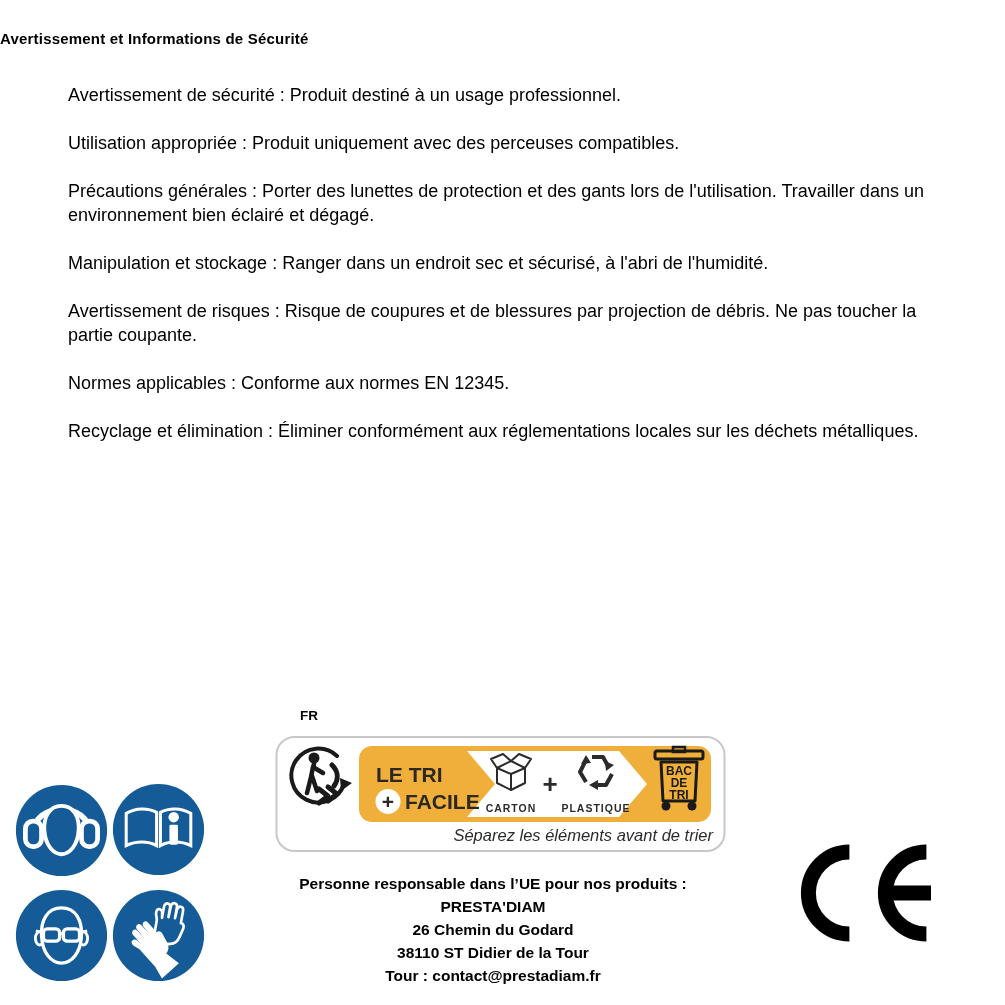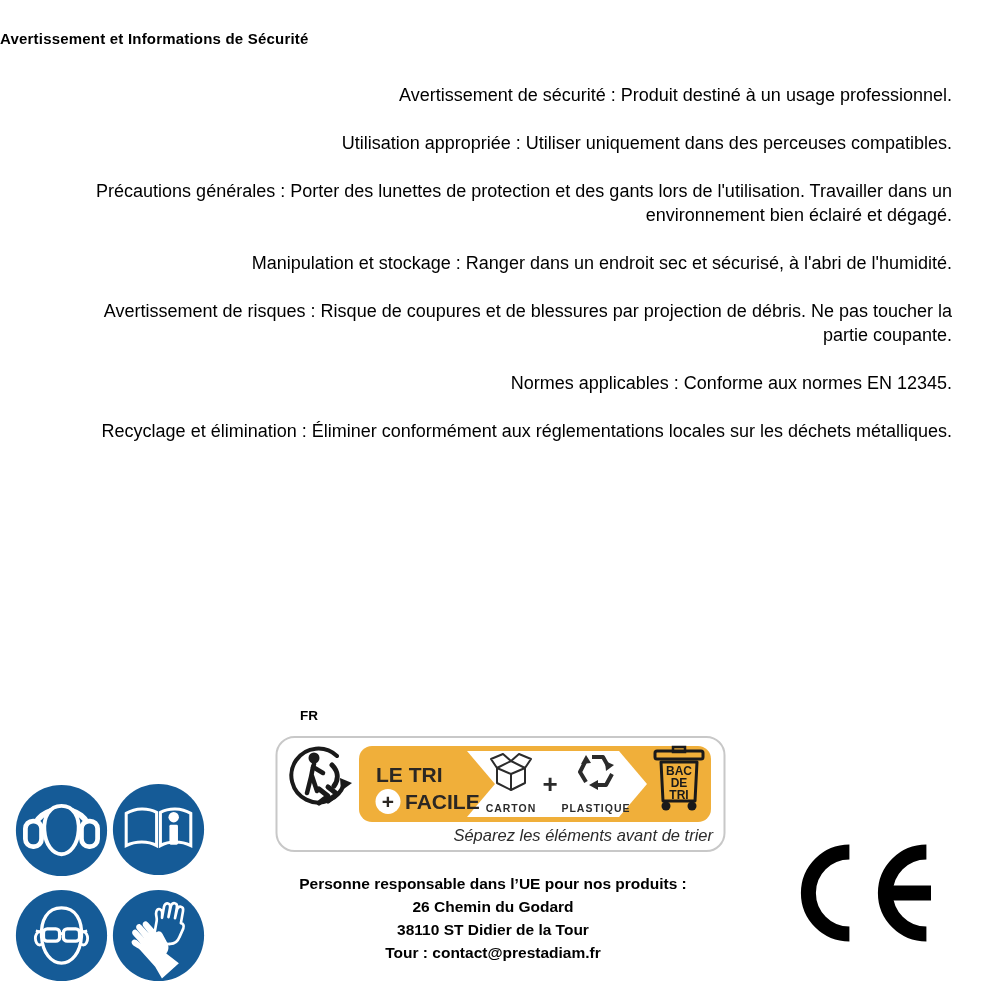--- a/index.html
+++ b/index.html
@@ -5,22 +5,22 @@
   html,body{margin:0;padding:0;}
   body{
     width:1005px;height:1005px;position:relative;background:#ffffff;
     font-family:"Liberation Sans",sans-serif;color:#000;overflow:hidden;
   }
   .doc-title{
     position:absolute;top:30px;left:0;width:1005px;
     font-size:15px;font-weight:bold;letter-spacing:.2px;
   }
   .body-text{
-    position:absolute;top:83px;left:87px;width:865px;
-    font-size:18px;line-height:24px;text-align:right;
+    position:absolute;top:83px;left:68px;width:865px;
+    font-size:18px;line-height:24px;
   }
   .body-text p{margin:0 0 24px 0;}
   
   .safety-icons{position:absolute;left:14px;top:782px;width:195px;height:205px;}
   .safety-icon{position:absolute;width:95px;height:95px;}
   .safety-icon svg{display:block;width:100%;height:100%;}
   #icon-ear{left:0;top:1px;}
   #icon-book{left:97px;top:0;}
   #icon-goggles{left:0;top:106px;}
   #icon-gloves{left:97px;top:106px;}
@@ -37,21 +37,21 @@
   
   .ce-mark{position:absolute;left:798px;top:841px;width:140px;height:104px;}
 </style>
 </head>
 <body>
 
 <div class="doc-title">Avertissement et Informations de Sécurité</div>
 
 <div class="body-text">
   <p>Avertissement de sécurité : Produit destiné à un usage professionnel.</p>
-  <p>Utilisation appropriée : Utiliser uniquement dans des perceuses compatibles.</p>
+  <p>Utilisation appropriée : Produit uniquement avec des perceuses compatibles.</p>
   <p>Précautions générales : Porter des lunettes de protection et des gants lors de l'utilisation. Travailler dans un environnement bien éclairé et dégagé.</p>
   <p>Manipulation et stockage : Ranger dans un endroit sec et sécurisé, à l'abri de l'humidité.</p>
   <p>Avertissement de risques : Risque de coupures et de blessures par projection de débris. Ne pas toucher la partie coupante.</p>
   <p>Normes applicables : Conforme aux normes EN 12345.</p>
   <p>Recyclage et élimination : Éliminer conformément aux réglementations locales sur les déchets métalliques.</p>
 </div>
 
 <div class="safety-icons">
 
   <div class="safety-icon" id="icon-ear">
@@ -162,20 +162,21 @@
       <text x="26" y="40" font-size="12" font-weight="bold" text-anchor="middle" fill="#1a1a1a">DE</text>
       <text x="26" y="52" font-size="12" font-weight="bold" text-anchor="middle" fill="#1a1a1a">TRI</text>
     </g>
 
     <text x="438" y="106" font-size="16.5" font-style="italic" text-anchor="end" fill="#2b2b2b">Séparez les éléments avant de trier</text>
   </svg>
 </div>
 
 <div class="responsible">
   <div>Personne responsable dans l’UE pour nos produits :</div>
+  <div>PRESTA'DIAM</div>
   <div>26 Chemin du Godard</div>
   <div>38110 ST Didier de la Tour</div>
   <div>Tour : contact@prestadiam.fr</div>
 </div>
 
 <div class="ce-mark">
   <svg viewBox="0 0 140 104" width="140" height="104">
     <path d="M51.4,11 A41,41 0 1 0 51.4,93" fill="none" stroke="#000" stroke-width="15"></path>
     <path d="M128.4,11 A41,41 0 1 0 128.4,93" fill="none" stroke="#000" stroke-width="15"></path>
     <path d="M92,52 H133" fill="none" stroke="#000" stroke-width="15"></path>

